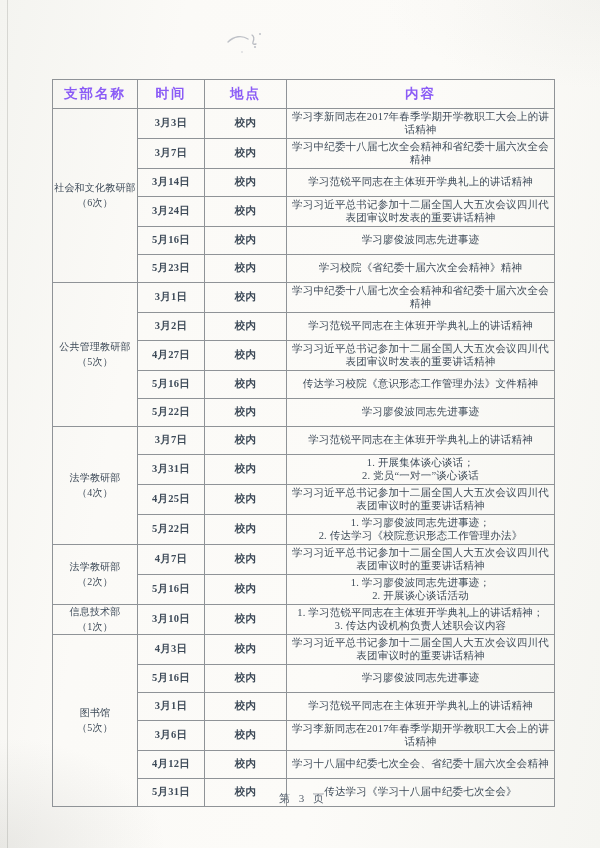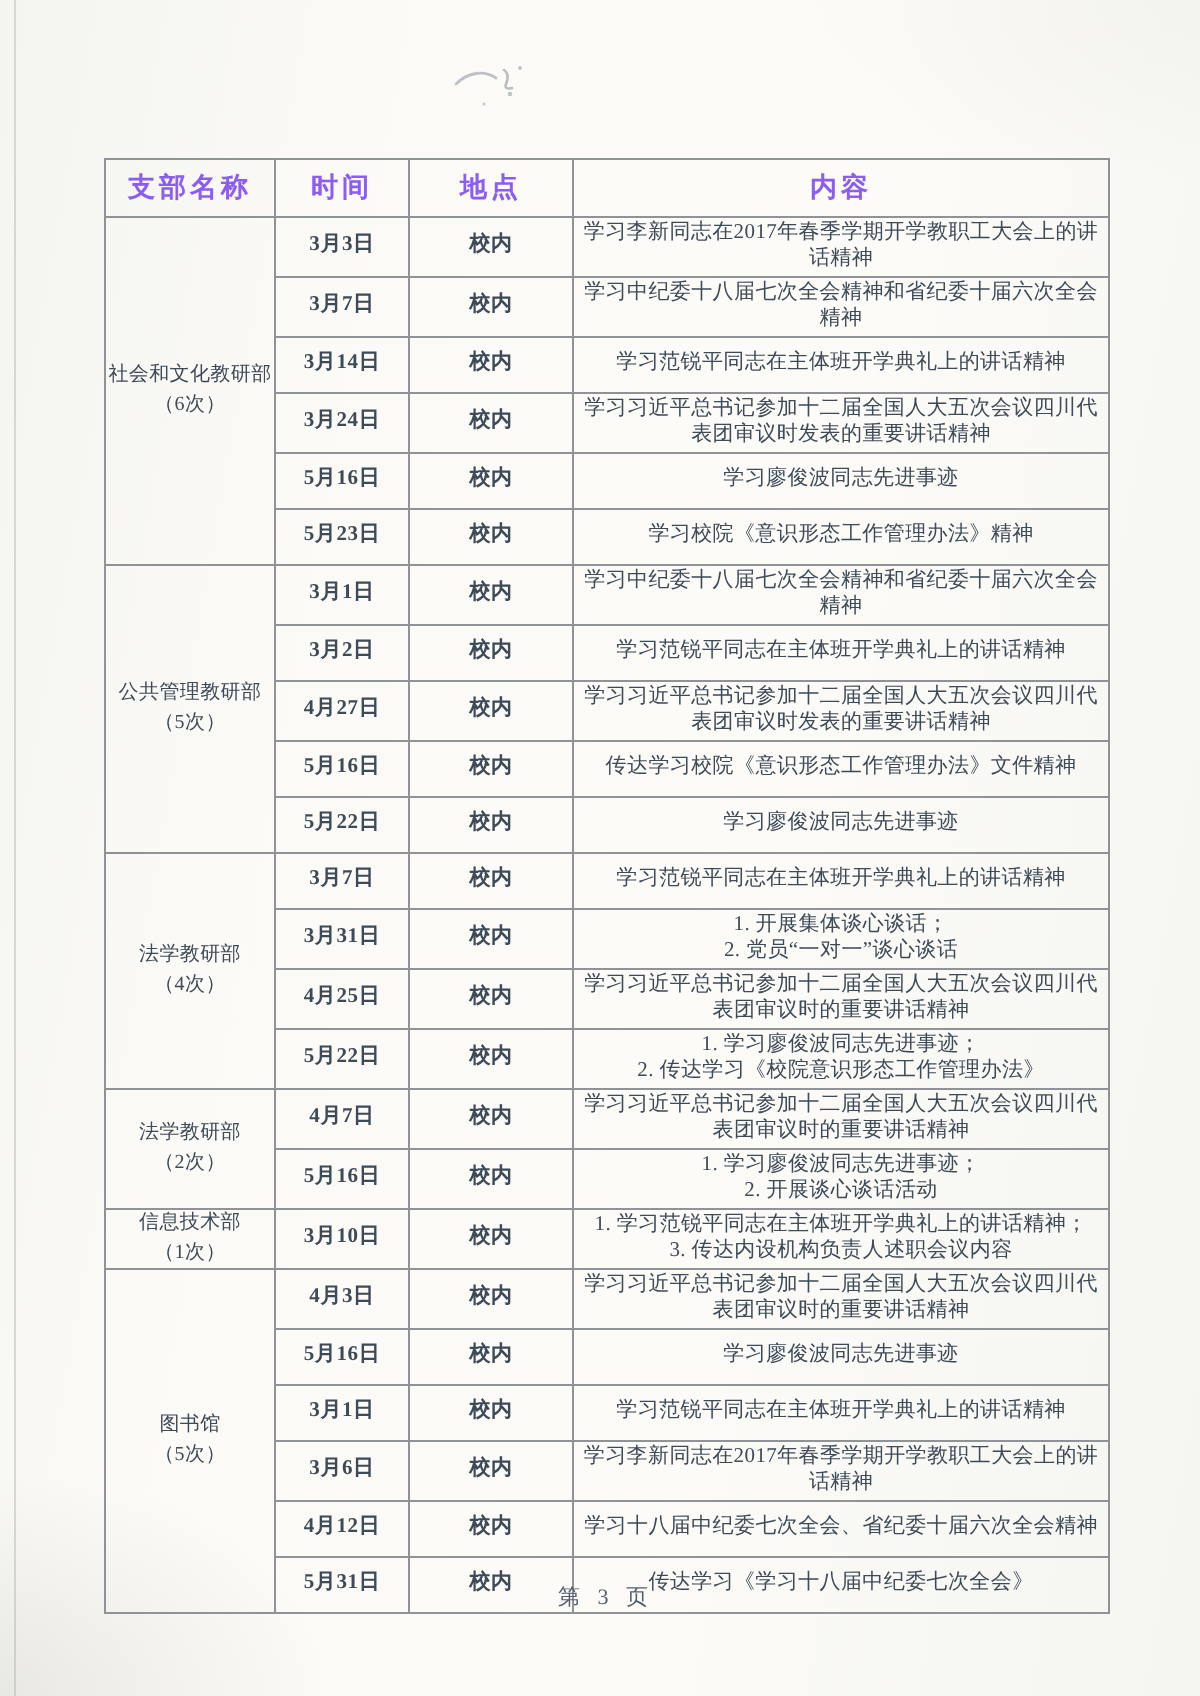--- a/index.html
+++ b/index.html
@@ -121,21 +121,21 @@
         <td class="content-cell">学习习近平总书记参加十二届全国人大五次会议四川代表团审议时发表的重要讲话精神</td>
       </tr>
       <tr>
         <td class="date-cell">5月16日</td>
         <td class="place-cell">校内</td>
         <td class="content-cell">学习廖俊波同志先进事迹</td>
       </tr>
       <tr>
         <td class="date-cell">5月23日</td>
         <td class="place-cell">校内</td>
-        <td class="content-cell">学习校院《意识形态工作管理办法》精神</td>
+        <td class="content-cell">学习校院《省纪委十届六次全会精神》精神</td>
       </tr>
       <tr>
         <td class="branch-cell" rowspan="5">
           <div class="branch-name">公共管理教研部</div>
           <div class="branch-count">（5次）</div>
         </td>
         <td class="date-cell">3月1日</td>
         <td class="place-cell">校内</td>
         <td class="content-cell">学习中纪委十八届七次全会精神和省纪委十届六次全会精神</td>
       </tr>

